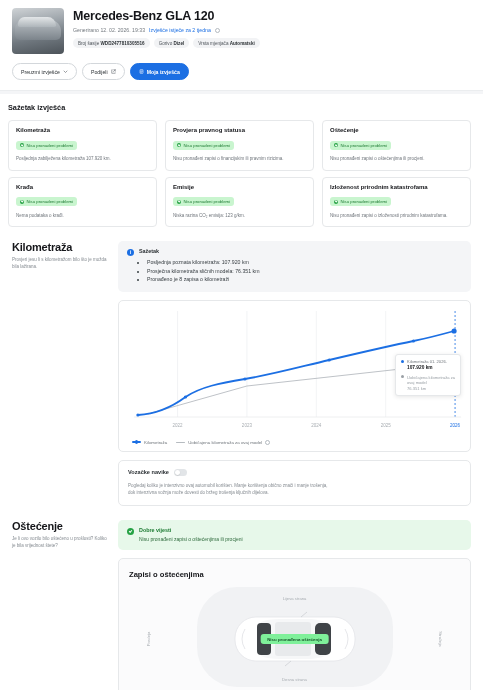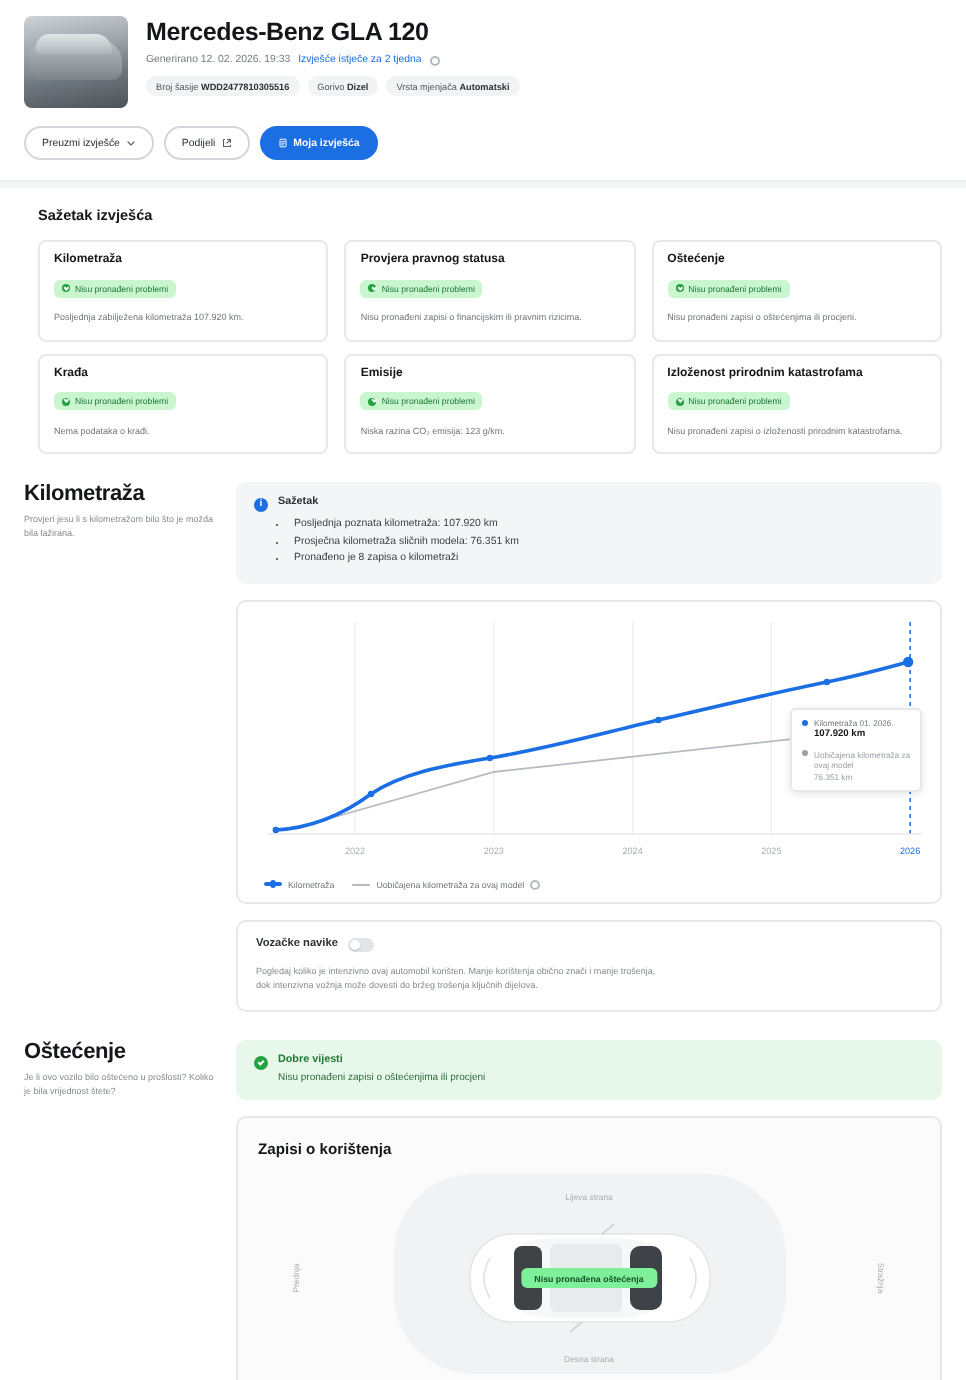--- a/index.html
+++ b/index.html
@@ -50,21 +50,21 @@
   .btn {
     font-size: 5.2px; border-radius: 11px; padding: 4.5px 8px;
     display: inline-flex; align-items: center; gap: 3px; white-space: nowrap;
     border: 0.7px solid #d3d7db; background: #fff; color: #2b3034; cursor: pointer;
   }
   .btn.primary { background: #1c6fe3; border-color: #1c6fe3; color: #fff; font-weight: bold; }
   .ico { width: 5px; height: 5px; display: inline-block; flex: none; }
   .sep { height: 4px; background: #f4f5f7; border-top: 0.7px solid #ebedef; }
 
   
-  .section-pad { padding: 9px 12px 0 19px; }
+  .section-pad { padding: 9px 12px 0 8px; }
   .sum-title { font-size: 7.3px; font-weight: bold; color: #15161a; }
   .cards { margin-top: 8px; display: grid; grid-template-columns: repeat(3,1fr); gap: 6px 8px; }
   .card {
     border: 0.7px solid #e6e8ea; border-radius: 4px; background: #fff;
     padding: 6px 7px 7px 7px; min-height: 38px;
   }
   .card-h { font-size: 6px; font-weight: bold; color: #15161a; }
   .badge-ok {
     margin-top: 3.5px; display: inline-flex; align-items: center; gap: 2.5px;
     background: #c9f5cf; color: #1d7a33; font-size: 4.3px;
@@ -376,21 +376,21 @@
 
       <div class="good-panel">
         <span class="good-ic"></span>
         <div>
           <div class="good-t">Dobre vijesti</div>
           <div class="good-d">Nisu pronađeni zapisi o oštećenjima ili procjeni</div>
         </div>
       </div>
 
       <div class="records">
-        <div class="records-h">Zapisi o korištenja</div>
+        <div class="records-h">Zapisi o oštećenjima</div>
         <div class="diagram">
           <div class="oval"></div>
           <div class="lbl lbl-top">Lijeva strana</div>
           <div class="lbl lbl-bottom">Desna strana</div>
           <div class="lbl lbl-left">Prednja</div>
           <div class="lbl lbl-right">Stražnja</div>
 
           <svg class="car-top" viewBox="0 0 128 60">
             <rect x="4" y="8" width="120" height="44" rx="21" fill="#ffffff" stroke="#e3e5e8" stroke-width="0.8"></rect>
             <path d="M30 13 Q 36 10 50 10 L 80 10 Q 92 11 98 15 L 98 45 Q 92 49 80 50 L 50 50 Q 36 50 30 47 Z" fill="#f6f7f8"></path>

